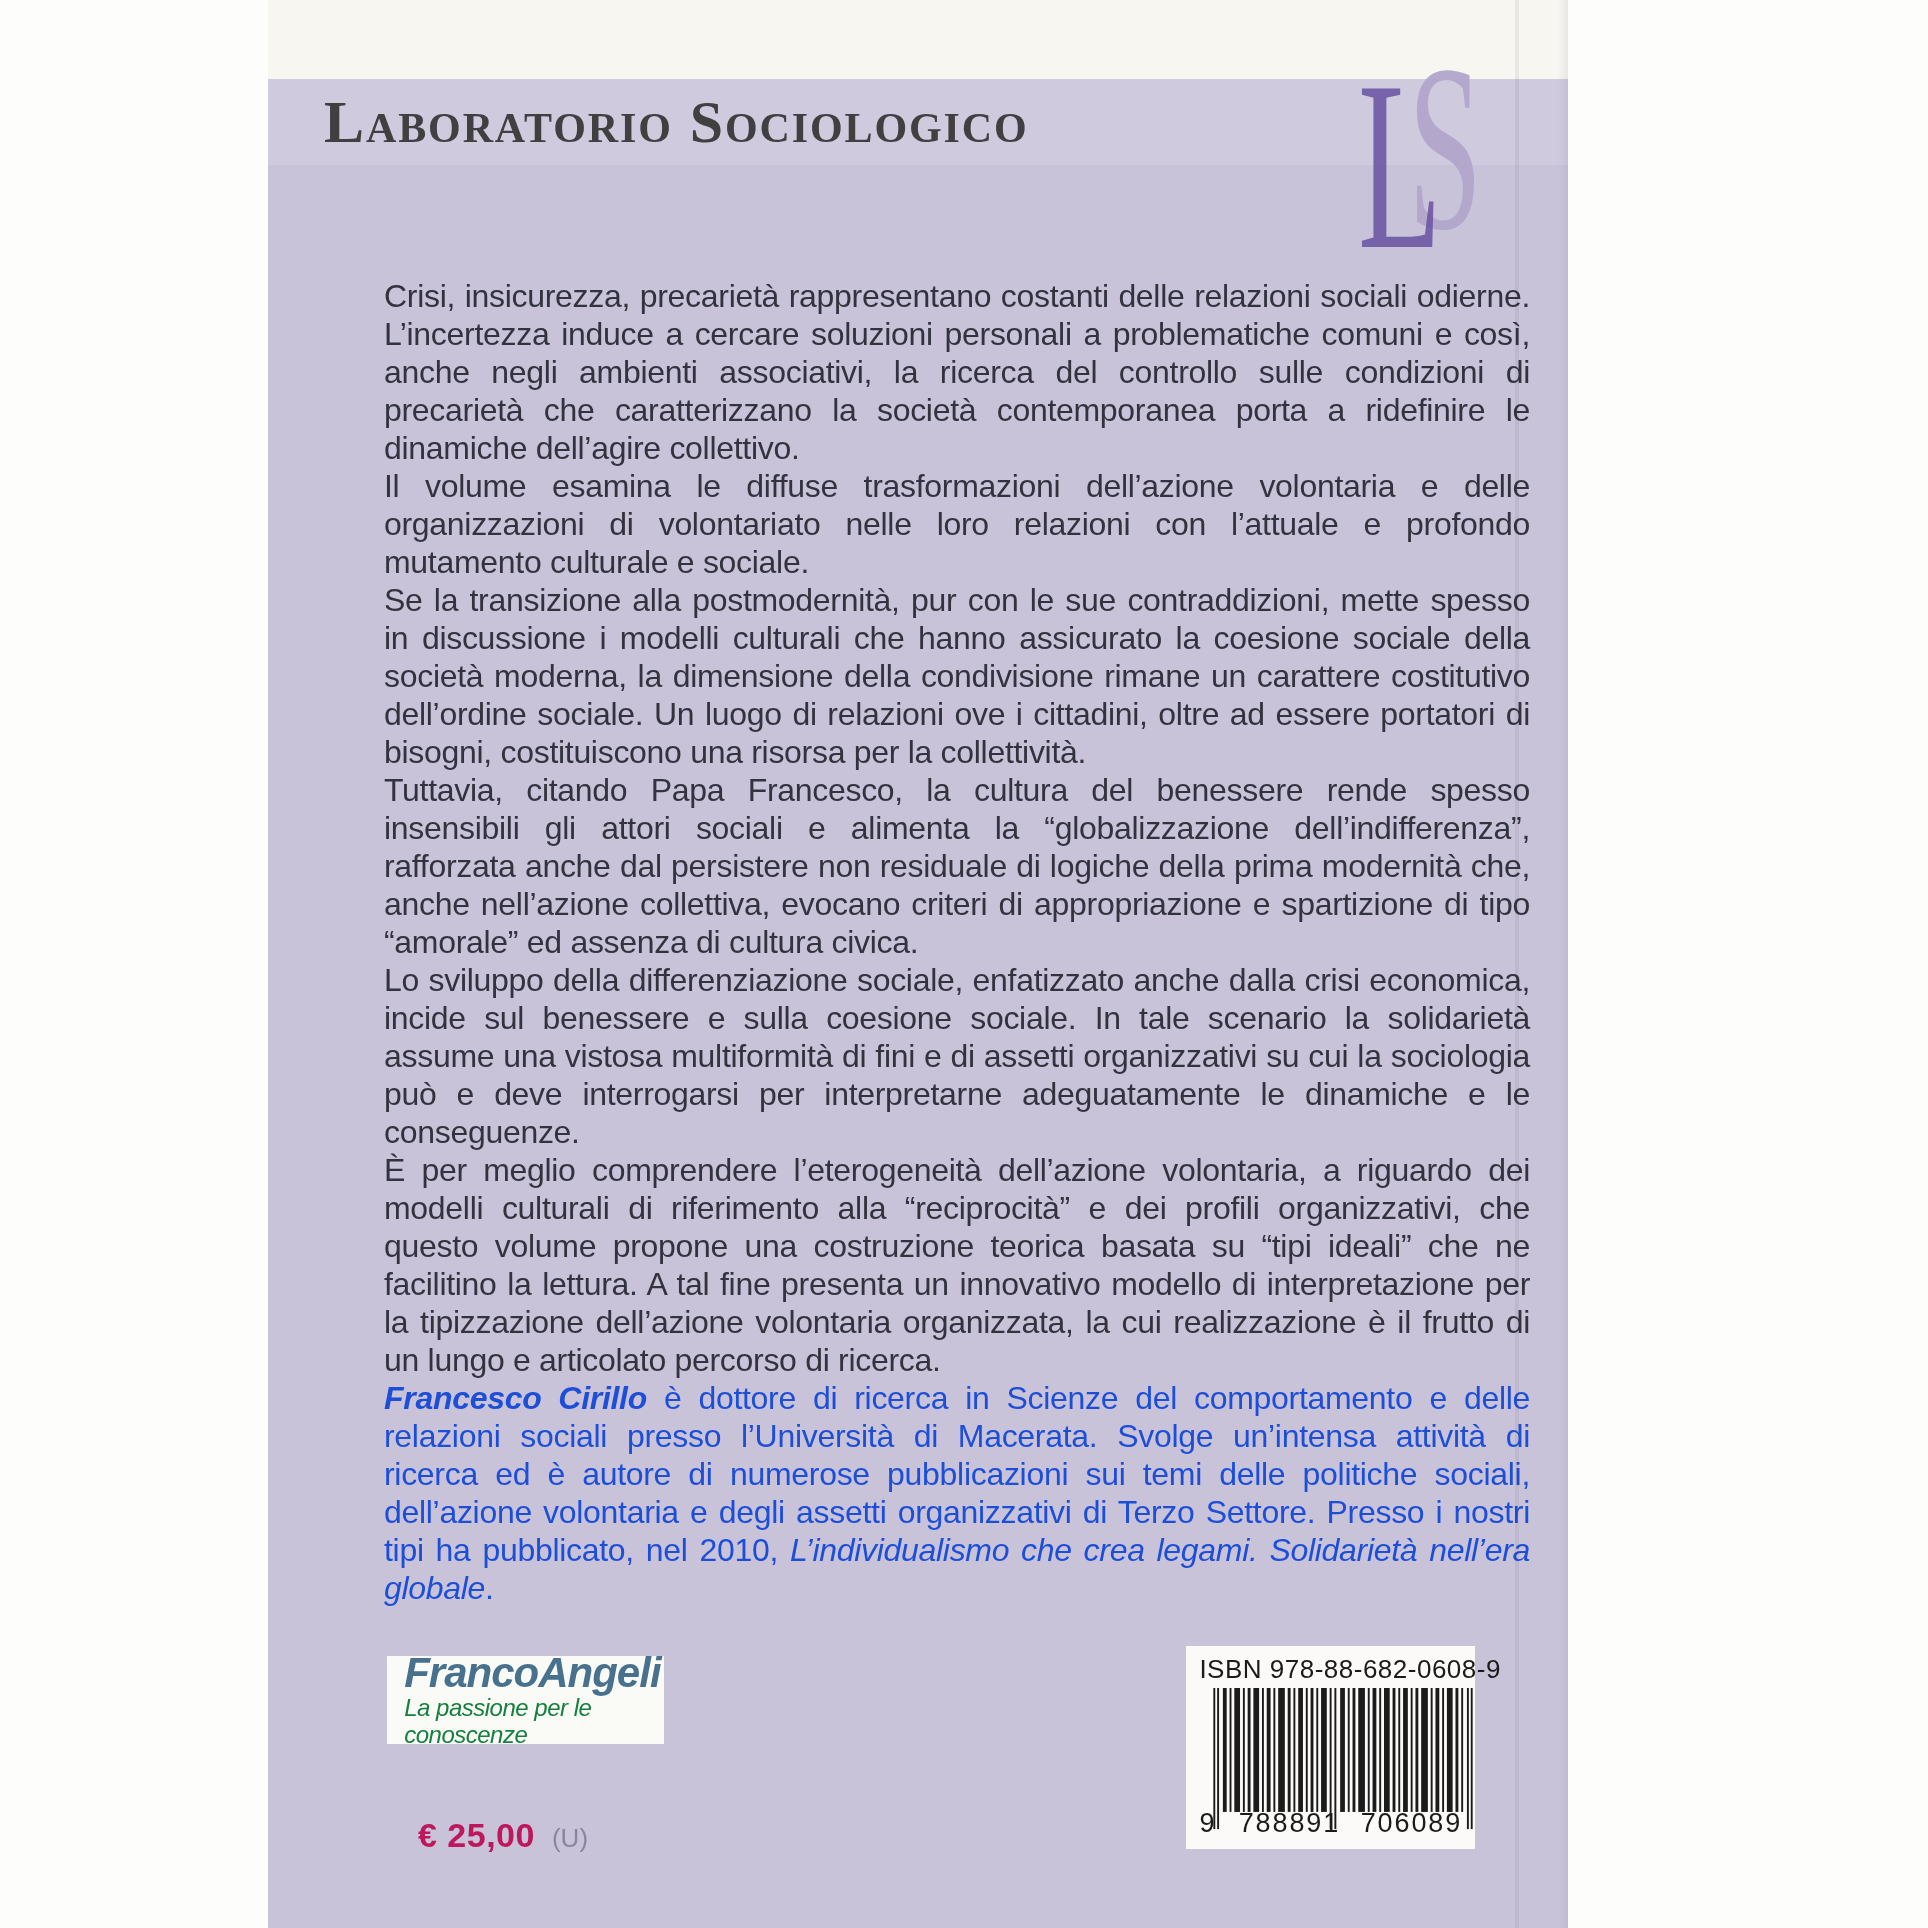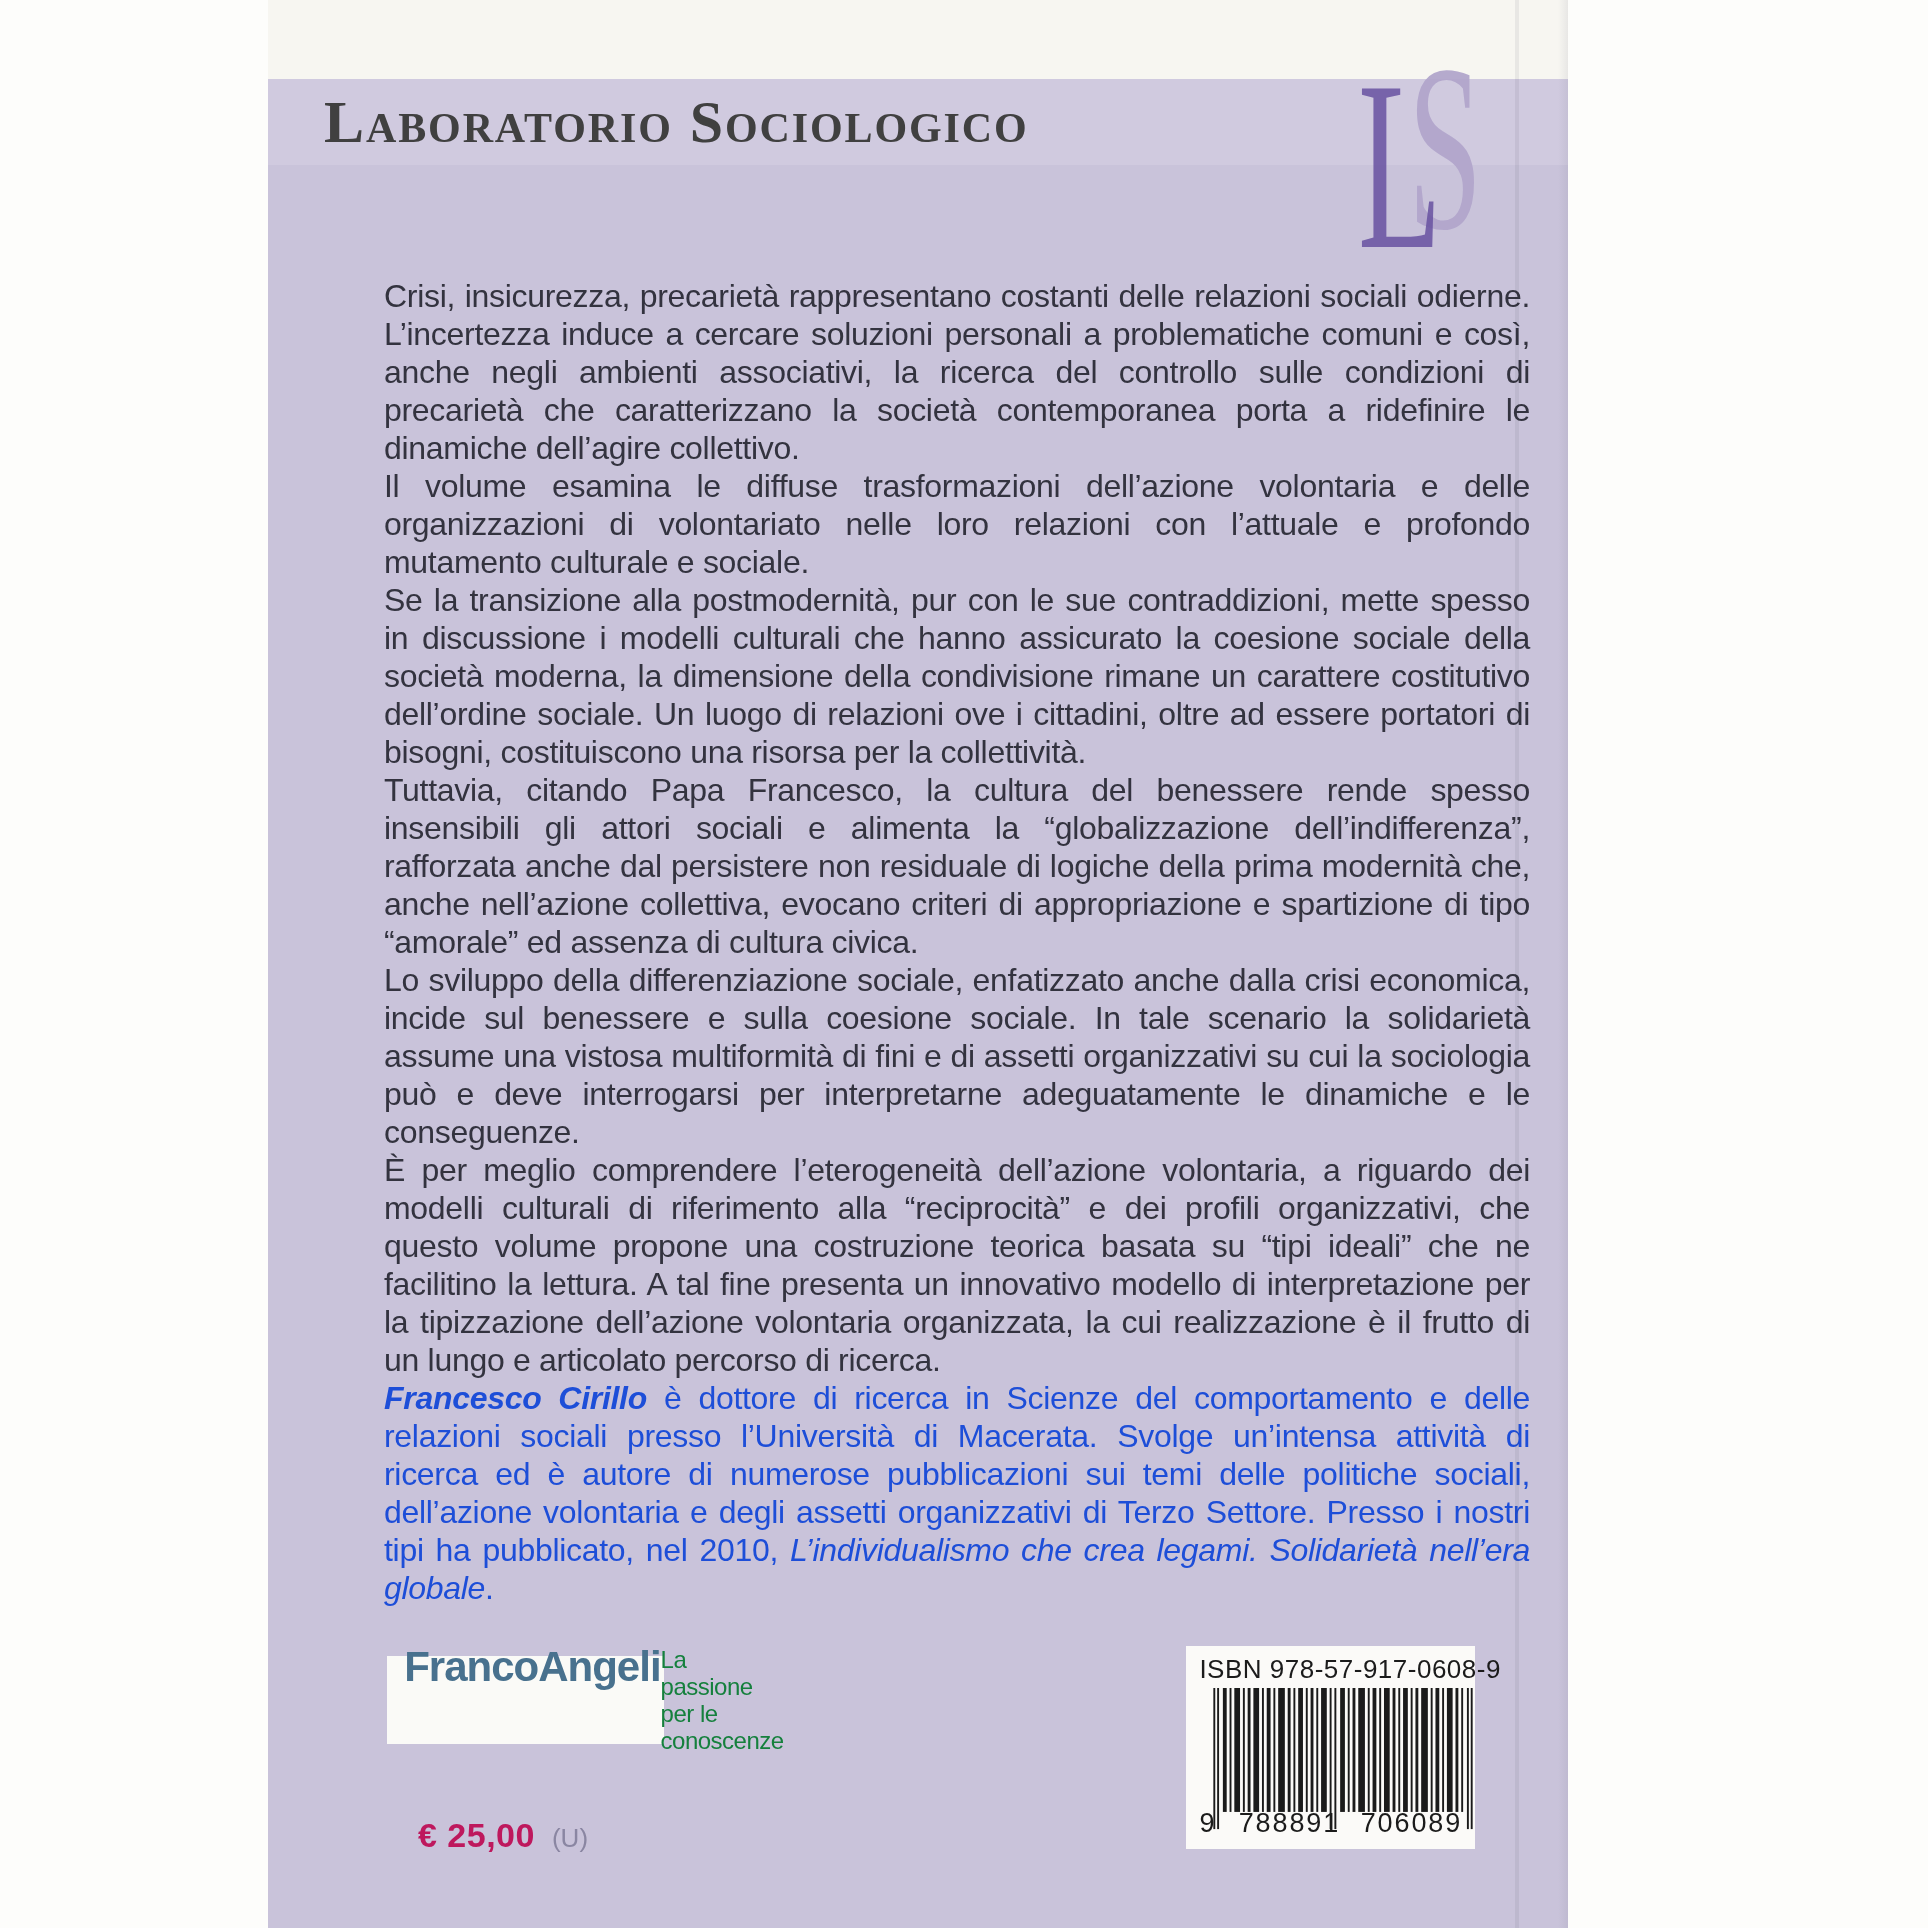--- a/index.html
+++ b/index.html
@@ -82,21 +82,21 @@
     color:#1d4ed8;
   }
   .author-name{font-weight:bold;font-style:italic;}
   .book-title{font-style:italic;}
   .publisher-plate{
     position:absolute;left:119px;top:1656px;width:277px;height:88px;
     background:#fafaf7;
     display:flex;align-items:center;
     box-sizing:border-box;padding:5.7px 7.6px 5.7px 9.6px;
   }
-  .pub-text{display:flex;justify-content:center;margin-left:7.6px;}
+  .pub-text{display:flex;flex-direction:column;justify-content:center;margin-left:7.6px;font-style:italic;}
   .publisher-name{
     font-weight:bold;font-size:42px;line-height:42px;
     color:#48718e;letter-spacing:-1px;
   }
   .publisher-tagline{
     font-size:24px;line-height:27px;color:#15803d;letter-spacing:-0.5px;
   }
   .price-row{
     position:absolute;left:150px;top:1816px;
     display:flex;align-items:baseline;gap:17px;
@@ -173,21 +173,21 @@
       <span class="publisher-tagline">La passione per le conoscenze</span>
     </div>
   </div>
 
   <div class="price-row">
     <span class="price-amount">€ 25,00</span>
     <span class="price-code">(U)</span>
   </div>
 
   <div class="barcode-plate">
-    <div class="isbn-label">ISBN 978-57-917-0608-9</div>
+    <div class="isbn-label">ISBN 978-88-682-0608-9</div>
     <div class="barcode-wrap">
       <svg width="260" height="143" viewBox="0 0 272 150">
         <g fill="#1b1b1b">
           <rect x="0" y="0" width="2" height="148"></rect>
             <rect x="4" y="0" width="2" height="148"></rect>
           <rect x="10" y="0" width="4" height="130"></rect>
             <rect x="17" y="0" width="2" height="130"></rect>
           <rect x="22" y="0" width="6" height="130"></rect>
             <rect x="31" y="0" width="2" height="130"></rect>
           <rect x="36" y="0" width="3" height="130"></rect>

